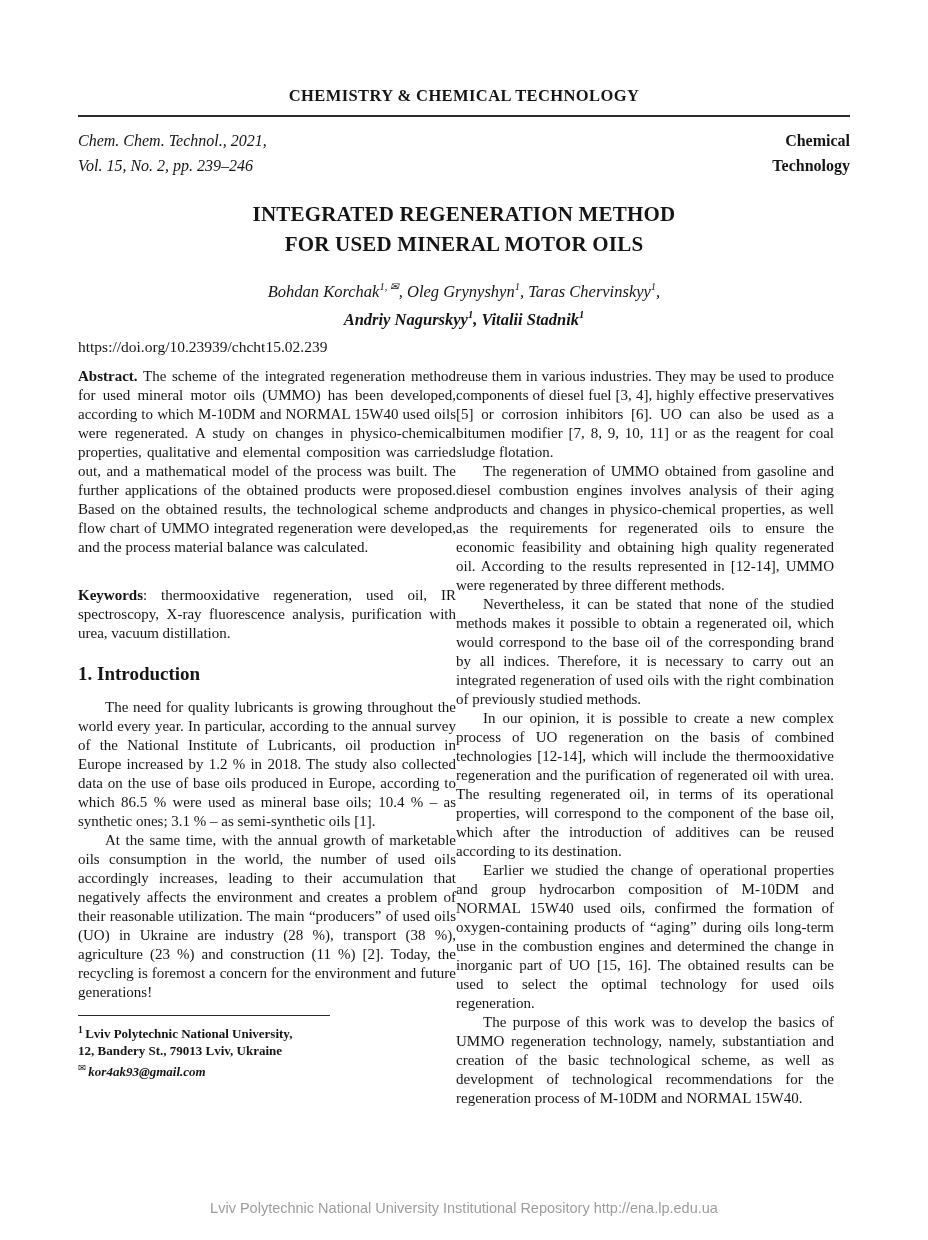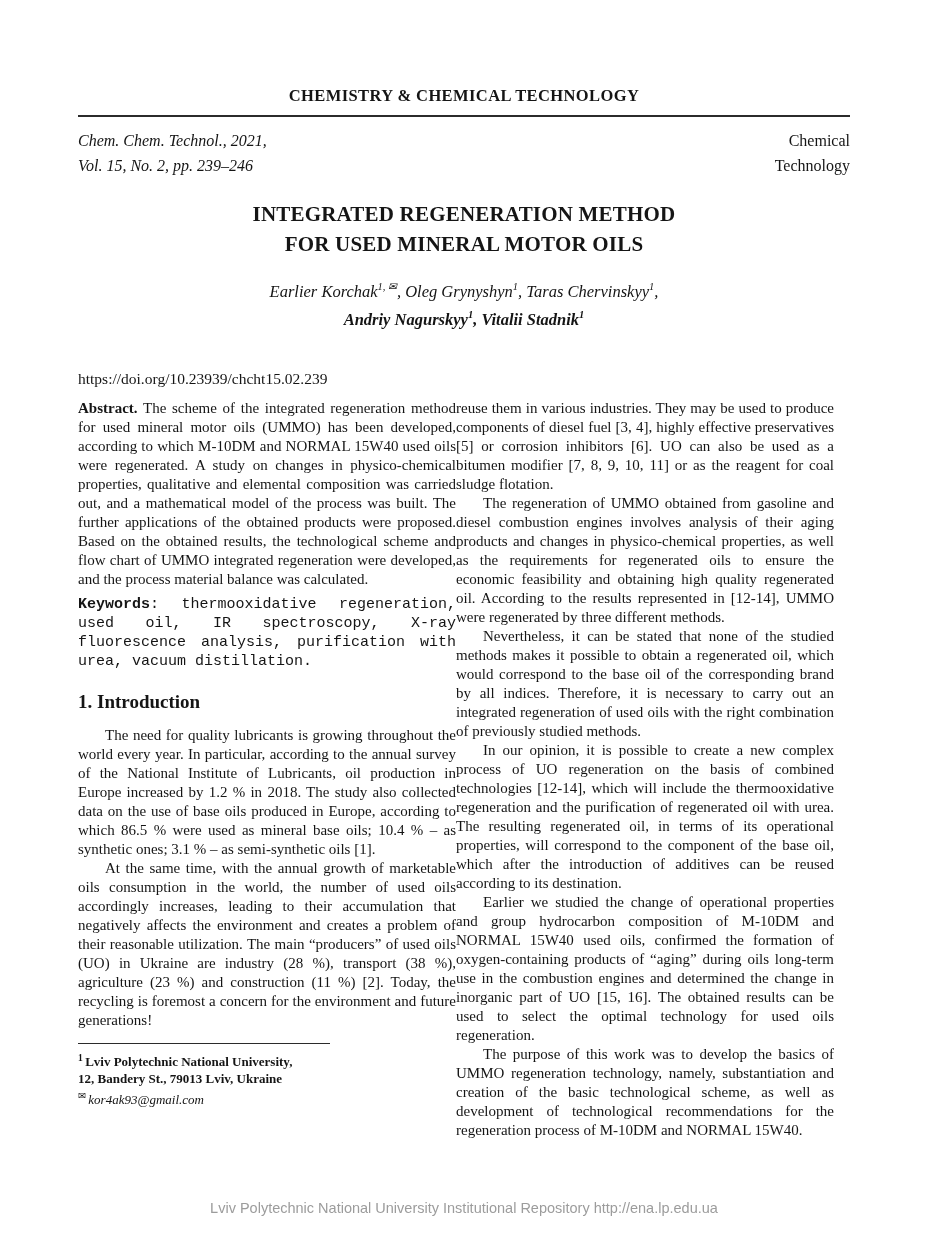--- a/index.html
+++ b/index.html
@@ -27,78 +27,78 @@
   }
   .ref-row {
     display: flex;
     justify-content: space-between;
     margin-top: 11px;
     font-size: 16px;
     line-height: 25px;
     gap: 44px;
   }
   .ref-left { font-style: italic; }
-  .ref-right { font-weight: normal; text-align: right; }
+  .ref-right { font-weight: bold; text-align: right; }
 
   .title {
     text-align: center;
     font-weight: bold;
     font-size: 21px;
     line-height: 30px;
     letter-spacing: 0.2px;
     margin-top: 21px;
   }
   .authors {
     text-align: center;
     font-style: italic;
     font-size: 16.5px;
     line-height: 23px;
     margin-top: 16px;
   }
   .authors-line2 { font-weight: bold; }
   .authors sup { font-size: 10.5px; }
 
-  .doi { margin-top: 40px; font-size: 15.5px; }
+  .doi { margin-top: 8px; font-size: 15.5px; }
 
   .body-cols {
     display: flex;
     margin-top: 11px;
   }
   .col { width: 378px; }
 
   .body-text {
     margin: 0;
     font-size: 15px;
     line-height: 19px;
     text-align: justify;
   }
   .indent { text-indent: 27px; }
   .bold { font-weight: bold; }
 
-  .keywords-block { margin-top: 6px; font-family: Liberation Mono, monospace; }
+  .keywords-block { margin-top: 29px; }
 
   .intro-heading {
     font-size: 19px;
     font-weight: bold;
     margin: 20px 0 13px 0;
   }
 
   .footnote {
     margin-top: 13px;
     font-size: 13px;
     line-height: 16.8px;
   }
   .fn-rule {
     width: 252px;
     border-top: 1.4px solid #2b2b2b;
     margin-bottom: 6px;
   }
   .fn-line { margin: 0; }
   .fn-bold { font-weight: bold; }
-  .fn-email-text { font-style: italic; }
+  .fn-email-text { font-style: italic; font-weight: bold; }
   .footnote sup { font-size: 9.5px; }
 
   .page-footer {
     position: absolute;
     bottom: 24px;
     left: 0;
     width: 100%;
     text-align: center;
     font-family: "Liberation Sans", sans-serif;
     font-size: 14.5px;
@@ -125,21 +125,21 @@
         <div>Technology</div>
       </div>
     </div>
 
     <div class="title">
       <div>INTEGRATED REGENERATION METHOD</div>
       <div>FOR USED MINERAL MOTOR OILS</div>
     </div>
 
     <div class="authors">
-      <div class="authors-line1"><span>Earlier Korchak</span><sup>1, ✉</sup><span>, </span><span>Oleg Grynyshyn</span><sup>1</sup><span>, </span><span>Taras Chervinskyy</span><sup>1</sup><span>,</span></div>
+      <div class="authors-line1"><span>Bohdan Korchak</span><sup>1, ✉</sup><span>, </span><span>Oleg Grynyshyn</span><sup>1</sup><span>, </span><span>Taras Chervinskyy</span><sup>1</sup><span>,</span></div>
       <div class="authors-line2"><span>Andriy Nagurskyy</span><sup>1</sup><span>, </span><span>Vitalii Stadnik</span><sup>1</sup></div>
     </div>
 
     <div class="doi">https://doi.org/10.23939/chcht15.02.239</div>
 
     <div class="body-cols">
 
       <div class="col">
         <p class="body-text"><span class="bold">Abstract.</span><span> The scheme of the integrated regeneration method for used mineral motor oils (UMMO) has been developed, according to which M-10DM and NORMAL 15W40 used oils were regenerated. A study on changes in physico-chemical properties, qualitative and elemental composition was carried out, and a mathematical model of the process was built. The further applications of the obtained products were proposed. Based on the obtained results, the technological scheme and flow chart of UMMO integrated regeneration were developed, and the process material balance was calculated.</span></p>
 

